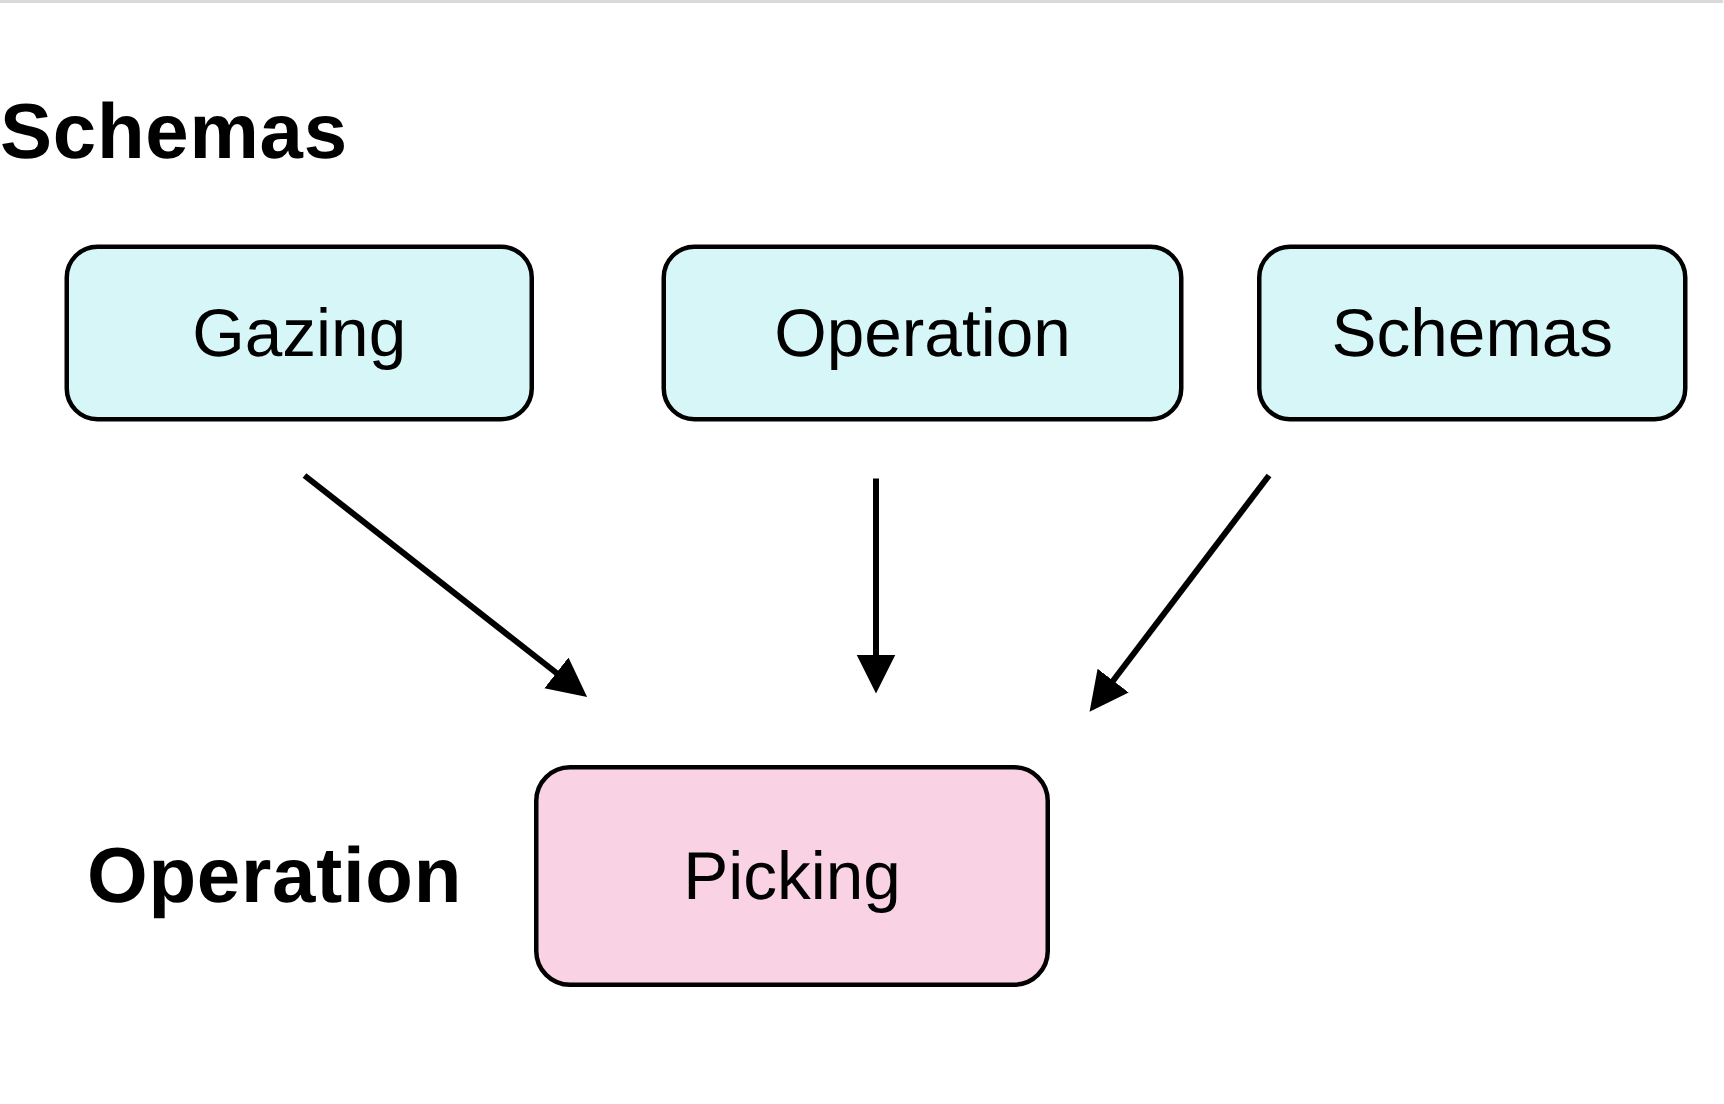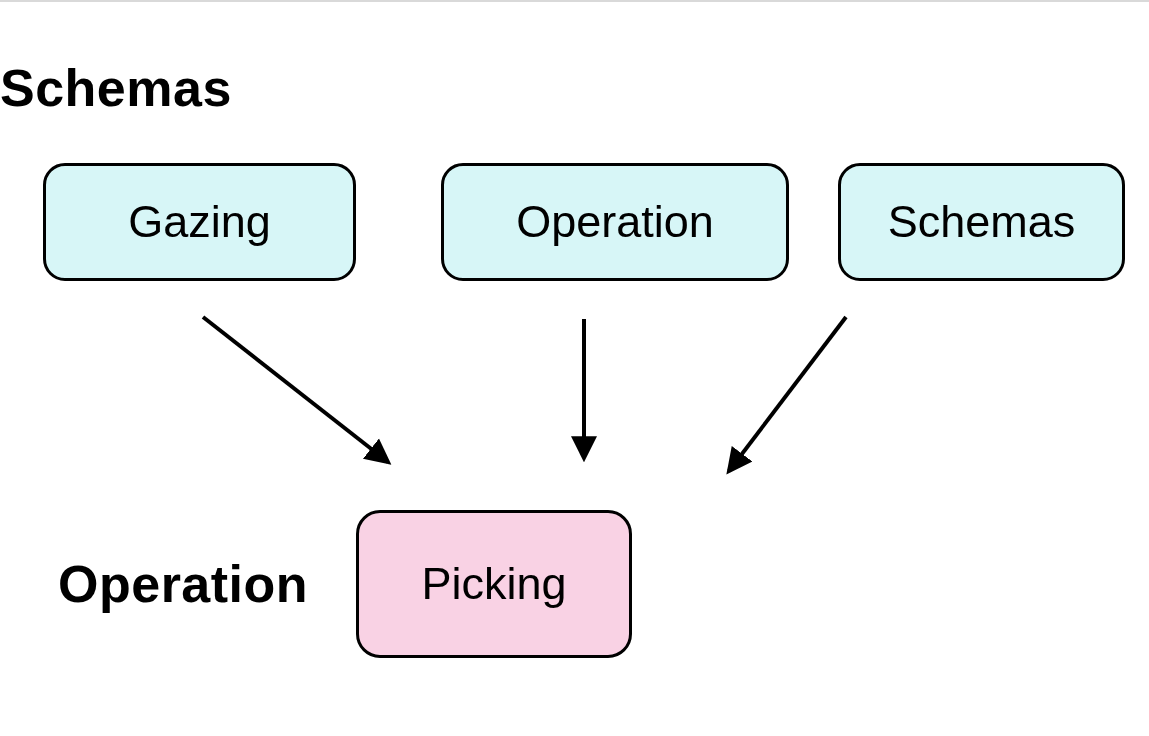--- a/index.html
+++ b/index.html
@@ -59,21 +59,21 @@
     height: 118px;
   }
   .node-gazing   { left: 43px;  width: 313px; }
   .node-reaching { left: 441px; width: 348px; }
   .node-grasping { left: 838px; width: 287px; }
   .operation-node {
     background: var(--pink, #f9d2e4);
     border-radius: 24px;
     left: 356px;
     top: 510px;
-    width: 276px;
+    width: 344px;
     height: 148px;
   }
   .arrow-layer {
     position: absolute;
     left: 0; top: 0;
     width: 1149px;
     height: 736px;
     pointer-events: none;
   }
 </style>

